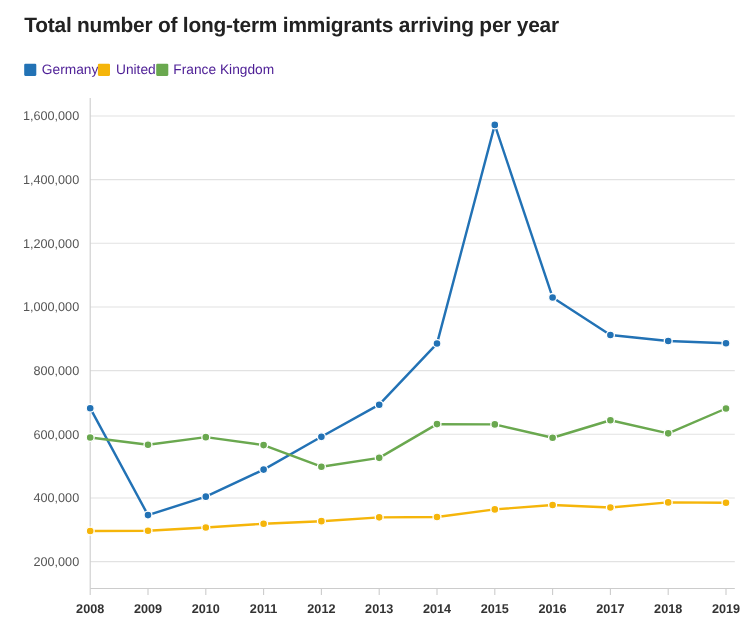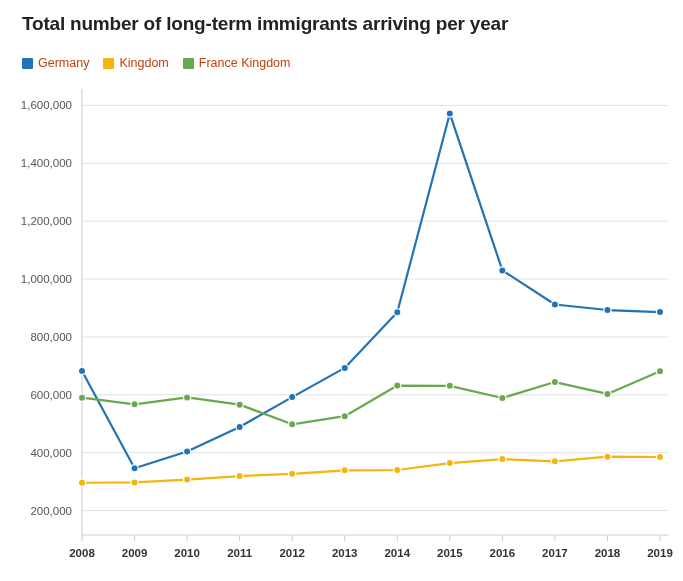--- a/index.html
+++ b/index.html
@@ -30,23 +30,22 @@
     color: #222222;
     letter-spacing: -0.2px;
     white-space: nowrap;
   }
   #legend {
     position: absolute;
     left: 22px;
     top: 56px;
     display: flex;
     align-items: center;
-    gap: 14px;
     font-size: 12.5px;
-    color: #c2410c;
+    color: #4c1d95;
   }
   .legend-item {
     display: flex;
     align-items: center;
     gap: 5px;
     white-space: nowrap;
   }
   .legend-swatch {
     width: 11px;
     height: 11px;
@@ -102,21 +101,21 @@
 
   <div id="chart-title">Total number of long-term immigrants arriving per year</div>
 
   <div id="legend">
     <div class="legend-item">
       <span class="legend-swatch" style="background:#2272b5"></span>
       <span>Germany</span>
     </div>
     <div class="legend-item">
       <span class="legend-swatch" style="background:#f5b50a"></span>
-      <span>Kingdom</span>
+      <span>United</span>
     </div>
     <div class="legend-item">
       <span class="legend-swatch" style="background:#6aa84f"></span>
       <span>France Kingdom</span>
     </div>
   </div>
 
   <div id="plot-area">
     <svg id="chart-svg" width="683" height="503" viewBox="0 0 683 503">
       <g id="gridlines">

